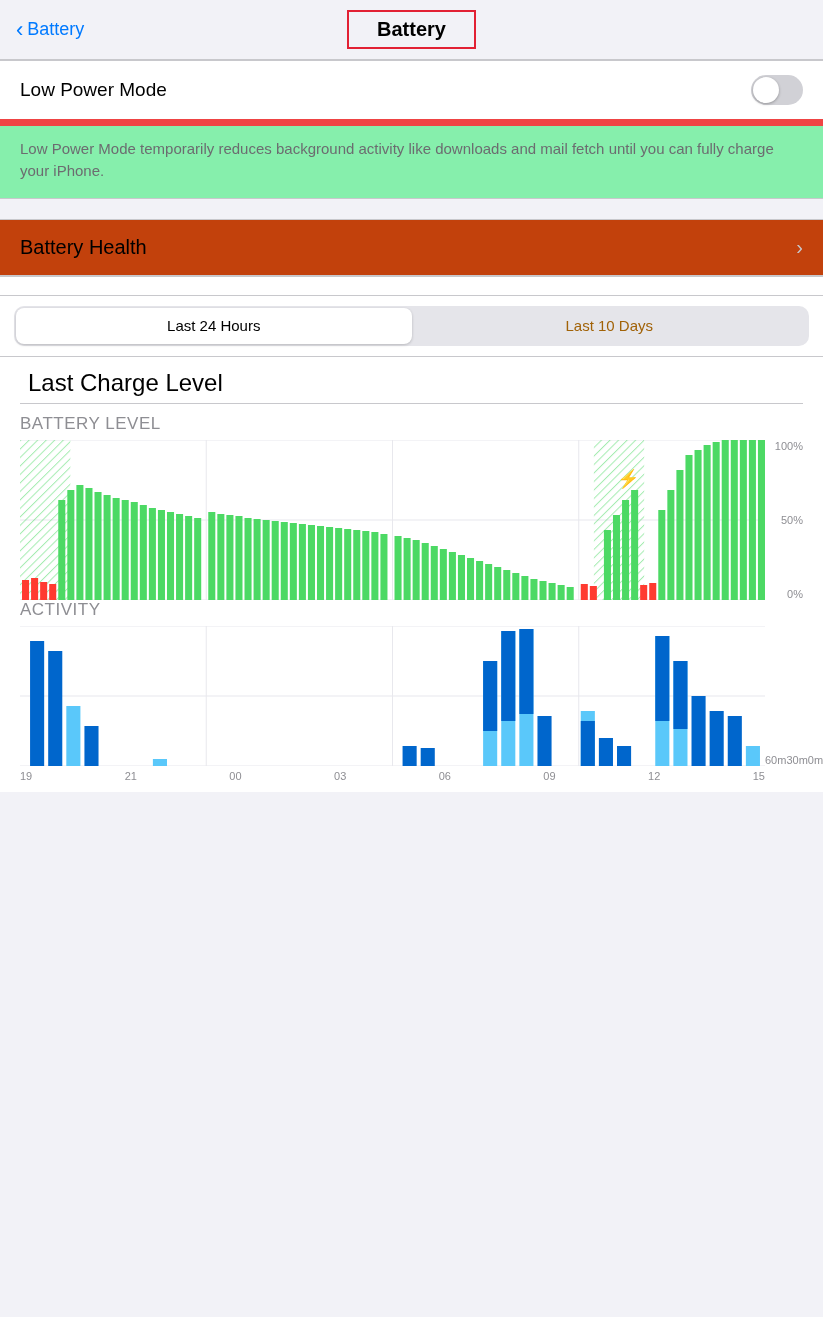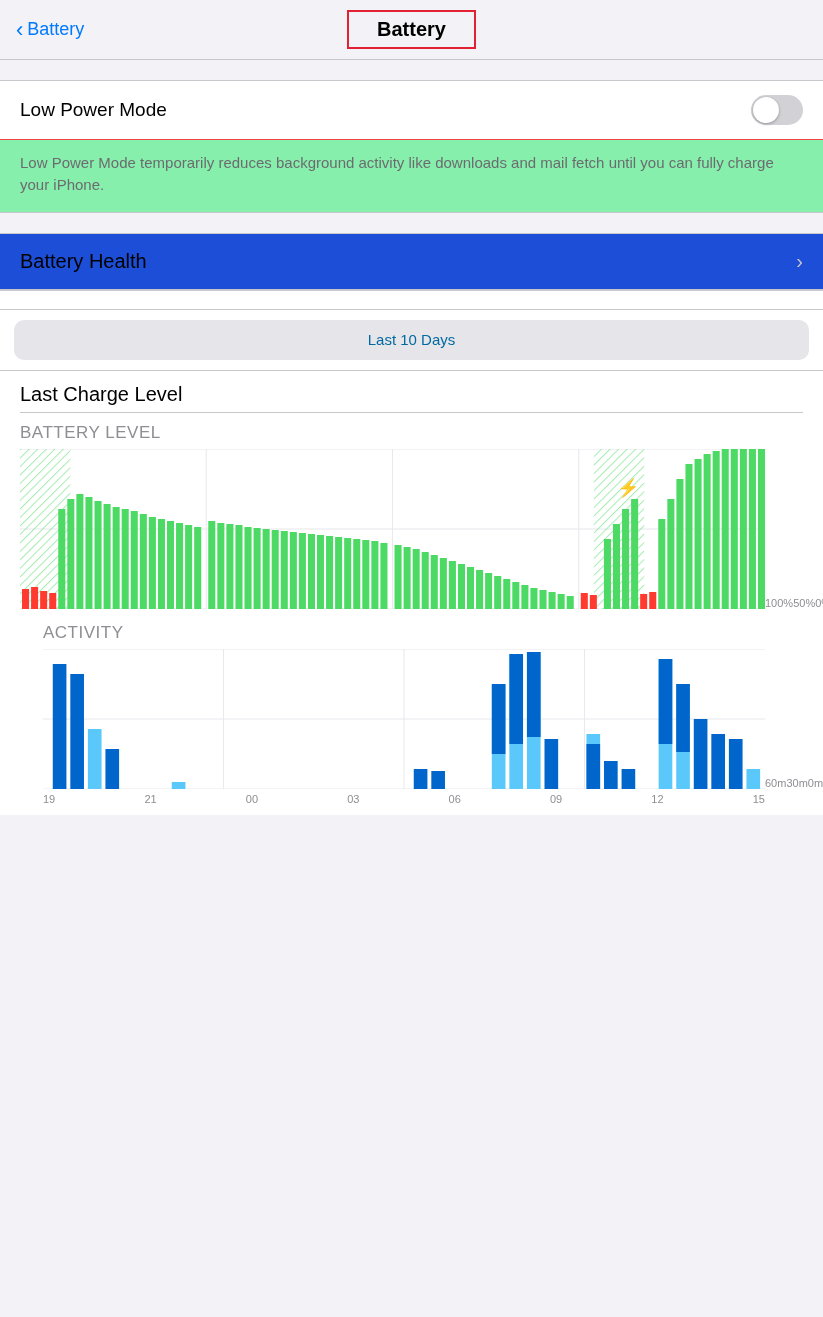--- a/index.html
+++ b/index.html
@@ -45,22 +45,21 @@
       font-size: 20px;
       font-weight: 600;
       color: #000;
       text-align: right;
     }
 
     
     .section-white {
       background: #fff;
       border-top: 1px solid #c8c8cc;
-      border-bottom: 1px solid #ef4444;
-      margin-top: 20px;
+      border-bottom: 7px solid #ef4444;
     }
 
     
     .setting-row {
       display: flex;
       align-items: center;
       justify-content: space-between;
       padding: 14px 20px;
       background: #fff;
     }
@@ -101,21 +100,21 @@
       color: #6c6c70;
       line-height: 1.45;
     }
 
     
     .nav-row {
       display: flex;
       align-items: center;
       justify-content: space-between;
       padding: 16px 20px;
-      background: #1d4ed8;
+      background: #c2410c;
       border-top: 1px solid #c8c8cc;
       border-bottom: 1px solid #c8c8cc;
       margin-top: 20px;
       cursor: pointer;
     }
     .nav-label {
       font-size: 20px;
       font-weight: 400;
       color: #000;
     }
@@ -152,33 +151,34 @@
       font-size: 15px;
       font-weight: 500;
       cursor: pointer;
     }
     .segment-btn.active {
       background: #fff;
       box-shadow: 0 1px 3px rgba(0,0,0,0.2);
       color: #000;
     }
     .segment-btn.inactive {
-      color: #0369a1;
+      color: #a16207;
     }
 
     
     .chart-section {
       background: #fff;
       padding: 0 0 10px;
     }
     .chart-title {
-      font-size: 20px;
+      font-size: 24px;
       font-weight: 400;
       color: #000;
       padding: 12px 20px 6px;
+      margin-left: 8px;
     }
     .chart-divider {
       height: 1px;
       background: #c8c8cc;
       margin: 0 20px;
     }
 
     
     .chart-area {
       padding: 10px 20px 0;
@@ -188,21 +188,21 @@
       font-size: 17px;
       color: #8e8e93;
       text-transform: uppercase;
       letter-spacing: 0.5px;
       margin-bottom: 6px;
       padding: 0 0 0 0;
     }
     .battery-chart-y {
       width: 38px;
       display: flex;
-      flex-direction: row;
+      flex-direction: column;
       justify-content: space-between;
       align-items: flex-end;
       padding-bottom: 0;
       height: 100%;
     }
     .y-label {
       font-size: 11px;
       color: #8e8e93;
     }
     .activity-chart-y {
@@ -244,20 +244,21 @@
 
 <div class="nav-row">
   <span class="nav-label">Battery Health</span>
   <span class="chevron-right">›</span>
 </div>
 
 <div class="spacer-white"></div>
 
 <div class="segment-wrapper">
   <div class="segment-control">
+    <div class="segment-btn active">Last 24 Hours</div>
     <div class="segment-btn inactive">Last 10 Days</div>
   </div>
 </div>
 
 <div class="chart-section">
   <div class="chart-title">Last Charge Level</div>
   <div class="chart-divider"></div>
 
   <div class="chart-area">
     <div class="chart-label-small">BATTERY LEVEL</div>
@@ -377,21 +378,21 @@
       </div>
 
       <div class="battery-chart-y">
         <span class="y-label">100%</span>
         <span class="y-label">50%</span>
         <span class="y-label">0%</span>
       </div>
     </div>
   </div>
 
-  <div class="chart-area" style="padding-top:14px;margin-left:23px;">
+  <div class="chart-area" style="padding-top:0;">
     <div class="chart-label-small">ACTIVITY</div>
     <div style="display:flex; height:140px; position:relative;">
       <div style="flex:1; position:relative;">
         <svg viewBox="0 0 740 140" preserveAspectRatio="none" style="width:100%;height:100%;">
 
           <line x1="0" y1="0" x2="740" y2="0" stroke="#e8e8ed" stroke-width="1"></line>
           <line x1="0" y1="70" x2="740" y2="70" stroke="#e8e8ed" stroke-width="1"></line>
           <line x1="0" y1="140" x2="740" y2="140" stroke="#e8e8ed" stroke-width="1"></line>
 
           <line x1="185" y1="0" x2="185" y2="140" stroke="#e8e8ed" stroke-width="1"></line>

